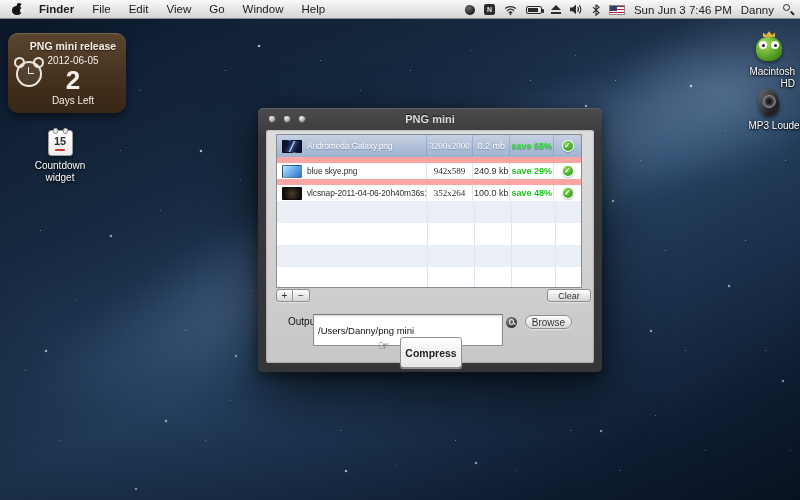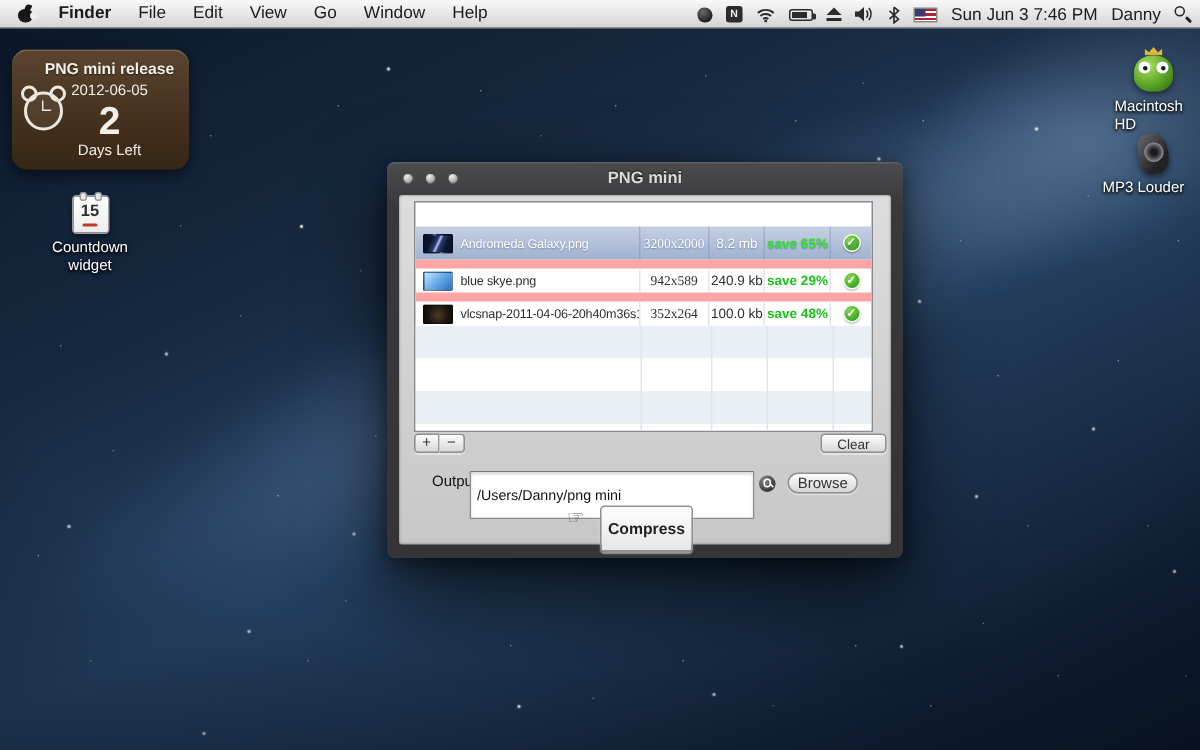--- a/index.html
+++ b/index.html
@@ -80,21 +80,21 @@
   .cd-icon-wrap { position:absolute; left:28px; top:130px; width:64px; text-align:center; }
   .cd-cal { position:relative; width:25px; height:26px; margin:0 auto; background:linear-gradient(#ffffff,#ececec);
     border:1px solid #9c9c9c; border-radius:3px; box-shadow:0 2px 4px rgba(0,0,0,.45); }
   .cd-cal::before, .cd-cal::after { content:""; position:absolute; top:-3px; width:3px; height:4px; border:1px solid #9a9a9a; border-radius:2px; background:#e8e8e8; }
   .cd-cal::before { left:4px; } .cd-cal::after { right:4px; }
   .cd-cal .num { font-size:11px; font-weight:bold; color:#2e2e2e; margin-top:4px; display:block; }
   .cd-cal .mon { display:block; width:10px; height:2.5px; margin:1.5px auto 0; background:#c0392b; border-radius:1px; }
   .cd-label { margin-top:4px; font-size:10px; color:#fff; line-height:11.5px; text-shadow:0 1px 2px #000, 0 0 3px rgba(0,0,0,.7); }
 
   
-  .dicon { position:absolute; text-align:left; }
+  .dicon { position:absolute; text-align:right; }
   .dicon .dlabel { font-size:10px; color:#fff; line-height:11.5px; text-shadow:0 1px 2px #000, 0 0 3px rgba(0,0,0,.8); margin-top:2px; }
   .hd-icon { position:relative; width:34px; height:34px; margin:0 auto; }
   .hd-body { position:absolute; left:4px; top:7px; width:26px; height:24px; border-radius:46% 46% 42% 42%;
     background:radial-gradient(circle at 35% 28%, #a9e060, #549d22 60%, #357013 95%); box-shadow:0 2px 4px rgba(0,0,0,.5); }
   .hd-eye { position:absolute; top:4px; width:8px; height:8px; background:#fdfdfd; border-radius:50%; }
   .hd-eye::after { content:""; position:absolute; left:2.5px; top:2.5px; width:3px; height:3px; background:#1c1c1c; border-radius:50%; }
   .hd-eye.l { left:3px; } .hd-eye.r { right:3px; }
   .hd-crown { position:absolute; left:11px; top:1px; width:12px; height:6px; background:#e6b83a;
     clip-path:polygon(0 100%,0 25%,25% 65%,50% 5%,75% 65%,100% 25%,100% 100%); }
   .spk-icon { position:relative; width:30px; height:30px; margin:0 auto; transform:rotate(-8deg); }
@@ -120,21 +120,21 @@
     border:1px solid #878c94; overflow:hidden; }
   .prow { display:flex; height:22px; align-items:stretch; font-size:9px; color:#2e2e2e; }
   .prow .cell { display:flex; align-items:center; border-right:1px solid #e0e5ec; }
   .prow .c-name { width:150px; padding-left:5px; gap:5px; overflow:hidden; white-space:nowrap; }
   .prow .c-name span { font-size:8.4px; letter-spacing:-0.1px; }
   .prow .c-dim  { width:47px; justify-content:center;font-family:Liberation Serif, serif; }
   .prow .c-size { width:37px; justify-content:center; }
   .prow .c-save { width:44px; justify-content:center; font-weight:bold; color:#1cc21c; }
   .prow .c-chk  { width:27px; justify-content:center; border-right:none; }
   .prow + .prow { border-top:6px solid #fca5a5; }
-  .prow.selected { background:linear-gradient(#c6d0e2,#9fb2d0); color:#fff; text-shadow:0 1px 1px rgba(40,60,100,.45);margin-top:16px; }
+  .prow.selected { background:linear-gradient(#c6d0e2,#9fb2d0); color:#fff; text-shadow:0 1px 1px rgba(40,60,100,.45); }
   .prow.selected .cell { border-right-color:rgba(110,130,165,.35); }
   .prow.selected .c-save { color:#2ee22e; }
   .thumb { width:20px; height:13px; border:1px solid rgba(0,0,0,.35); border-radius:1px; flex:none; }
   .thumb.galaxy { background:linear-gradient(115deg,#0a1430 25%,#2c3d72 44%,#cdd8ff 50%,#2c3d72 56%,#0a1430 78%); }
   .thumb.sky { background:linear-gradient(135deg,#c4e6fa 0%,#5fa6e6 55%,#2f70c0 100%); }
   .thumb.dark { background:radial-gradient(circle at 50% 55%, #4d3c28 0%, #191410 65%, #0e0b08 100%); }
   .chk { width:12px; height:12px; border-radius:50%; border:1px solid rgba(255,255,255,.95);
     background:radial-gradient(circle at 35% 28%, #86d94e, #3aa523 75%); box-shadow:0 1px 1px rgba(0,0,0,.25);
     display:flex; align-items:center; justify-content:center; color:#fff; font-size:8px; font-weight:bold; line-height:1; }
   .filler { height:88px; background-image:

